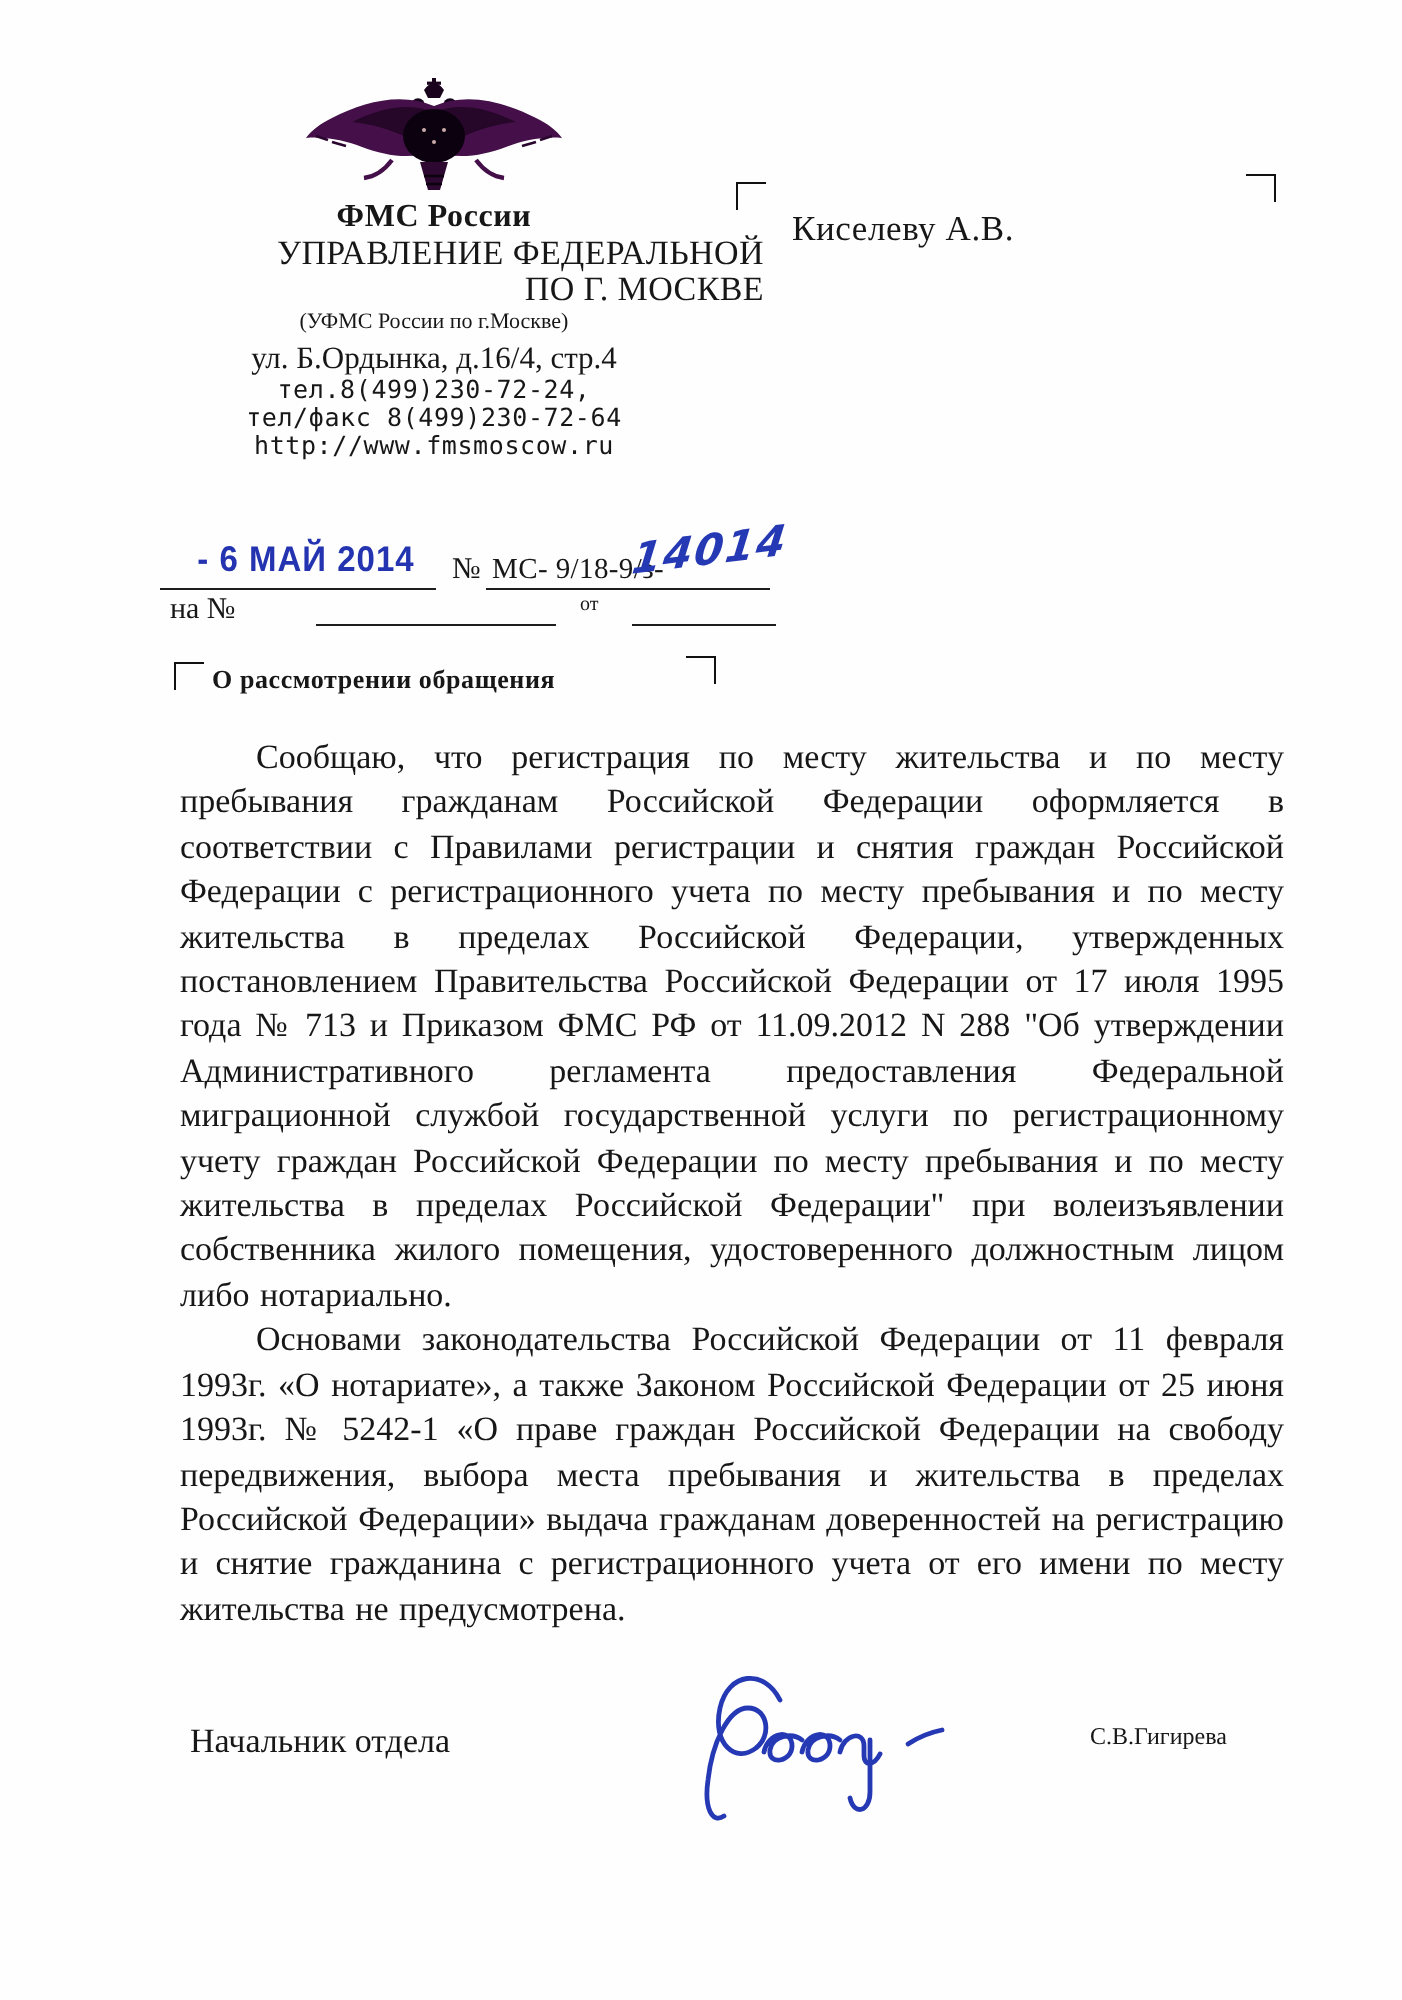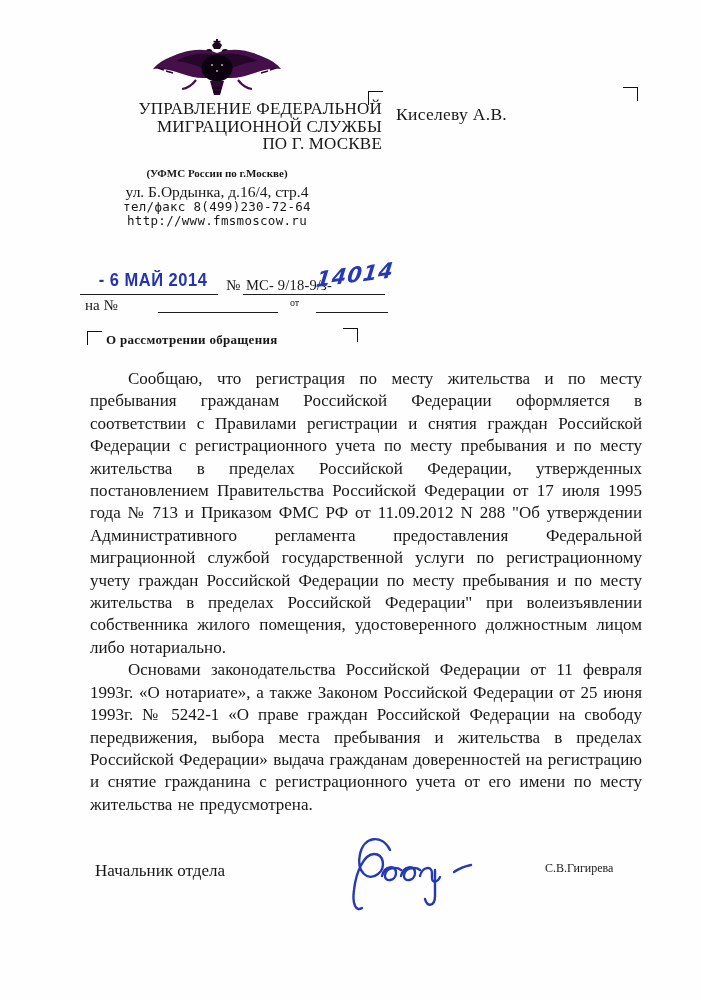--- a/index.html
+++ b/index.html
@@ -7,21 +7,21 @@
     position:relative;width:701px;height:1000px;margin:0 auto;
     background:#fefefe;overflow:hidden;
     font-family:"Liberation Serif", serif;color:#171717;
     box-shadow:0 0 4px rgba(0,0,0,.25);
   }
   
   .letterhead{position:absolute;left:52px;top:38px;width:330px;text-align:center;}
   .emblem{display:block;margin:0 auto 2px auto;}
   .org-short{font-weight:bold;font-size:16px;letter-spacing:.3px;}
   .org-line{font-size:17px;letter-spacing:.2px;line-height:17.5px;text-align:right;}
-  .org-paren{font-weight:bold;font-size:11px;margin-top:14px;}
+  .org-paren{font-weight:normal;font-size:11px;margin-top:2px;}
   .addr{font-size:15.5px;line-height:17px;margin-top:0;}
   .addr-block{margin-top:4px;}
   .mono{font-family:"DejaVu Sans Mono", monospace;font-size:12.5px;line-height:14px;letter-spacing:.3px;}
   
   .date-stamp{
     position:absolute;left:88px;top:271px;width:130px;text-align:center;
     font-family:"Liberation Sans", sans-serif;font-weight:700;font-size:16.5px;
     letter-spacing:.5px;color:#2434b0;transform:scaleY(1.08);white-space:nowrap;
   }
   .rule{position:absolute;height:0;border-bottom:1.6px solid #1d1d1d;}
@@ -77,26 +77,27 @@
 
       <ellipse cx="65" cy="30" rx="15.5" ry="13.5" fill="#0c010f"></ellipse>
       <circle cx="60" cy="27" r="1" fill="#caa"></circle>
       <circle cx="70" cy="27" r="1" fill="#caa"></circle>
       <circle cx="65" cy="33" r="1" fill="#caa"></circle>
 
       <path d="M58,43 L72,43 L68,57 L62,57 Z" fill="#2d0831"></path>
       <path d="M60,50 l10,0 M61,54 l8,0" stroke="#0c010f" stroke-width="1.2"></path>
       <path d="M44,42 q-6,8 -14,9 M86,42 q6,8 14,9" stroke="#451049" stroke-width="2.2" fill="none"></path>
     </svg>
+    <div class="org-short">ФМС России</div>
     <div class="org-line">УПРАВЛЕНИЕ ФЕДЕРАЛЬНОЙ</div>
-    <div class="org-line">МИГРАЦИОННОЙ СЛУЖБЫ</div>
     <div class="org-line">ПО Г. МОСКВЕ</div>
     <div class="org-paren">(УФМС России по г.Москве)</div>
     <div class="addr-block">
       <div class="addr">ул. Б.Ордынка, д.16/4, стр.4</div>
+      <div class="mono">тел.8(499)230-72-24,</div>
       <div class="mono">тел/факс 8(499)230-72-64</div>
       <div class="mono">http://www.fmsmoscow.ru</div>
     </div>
   </div>
 
   <div class="corner tl" style="left:368px;top:91px;"></div>
   <div class="corner tr" style="left:623px;top:87px;"></div>
   <div class="addressee">Киселеву А.В.</div>
 
   <div class="date-stamp">- 6 МАЙ 2014</div>

